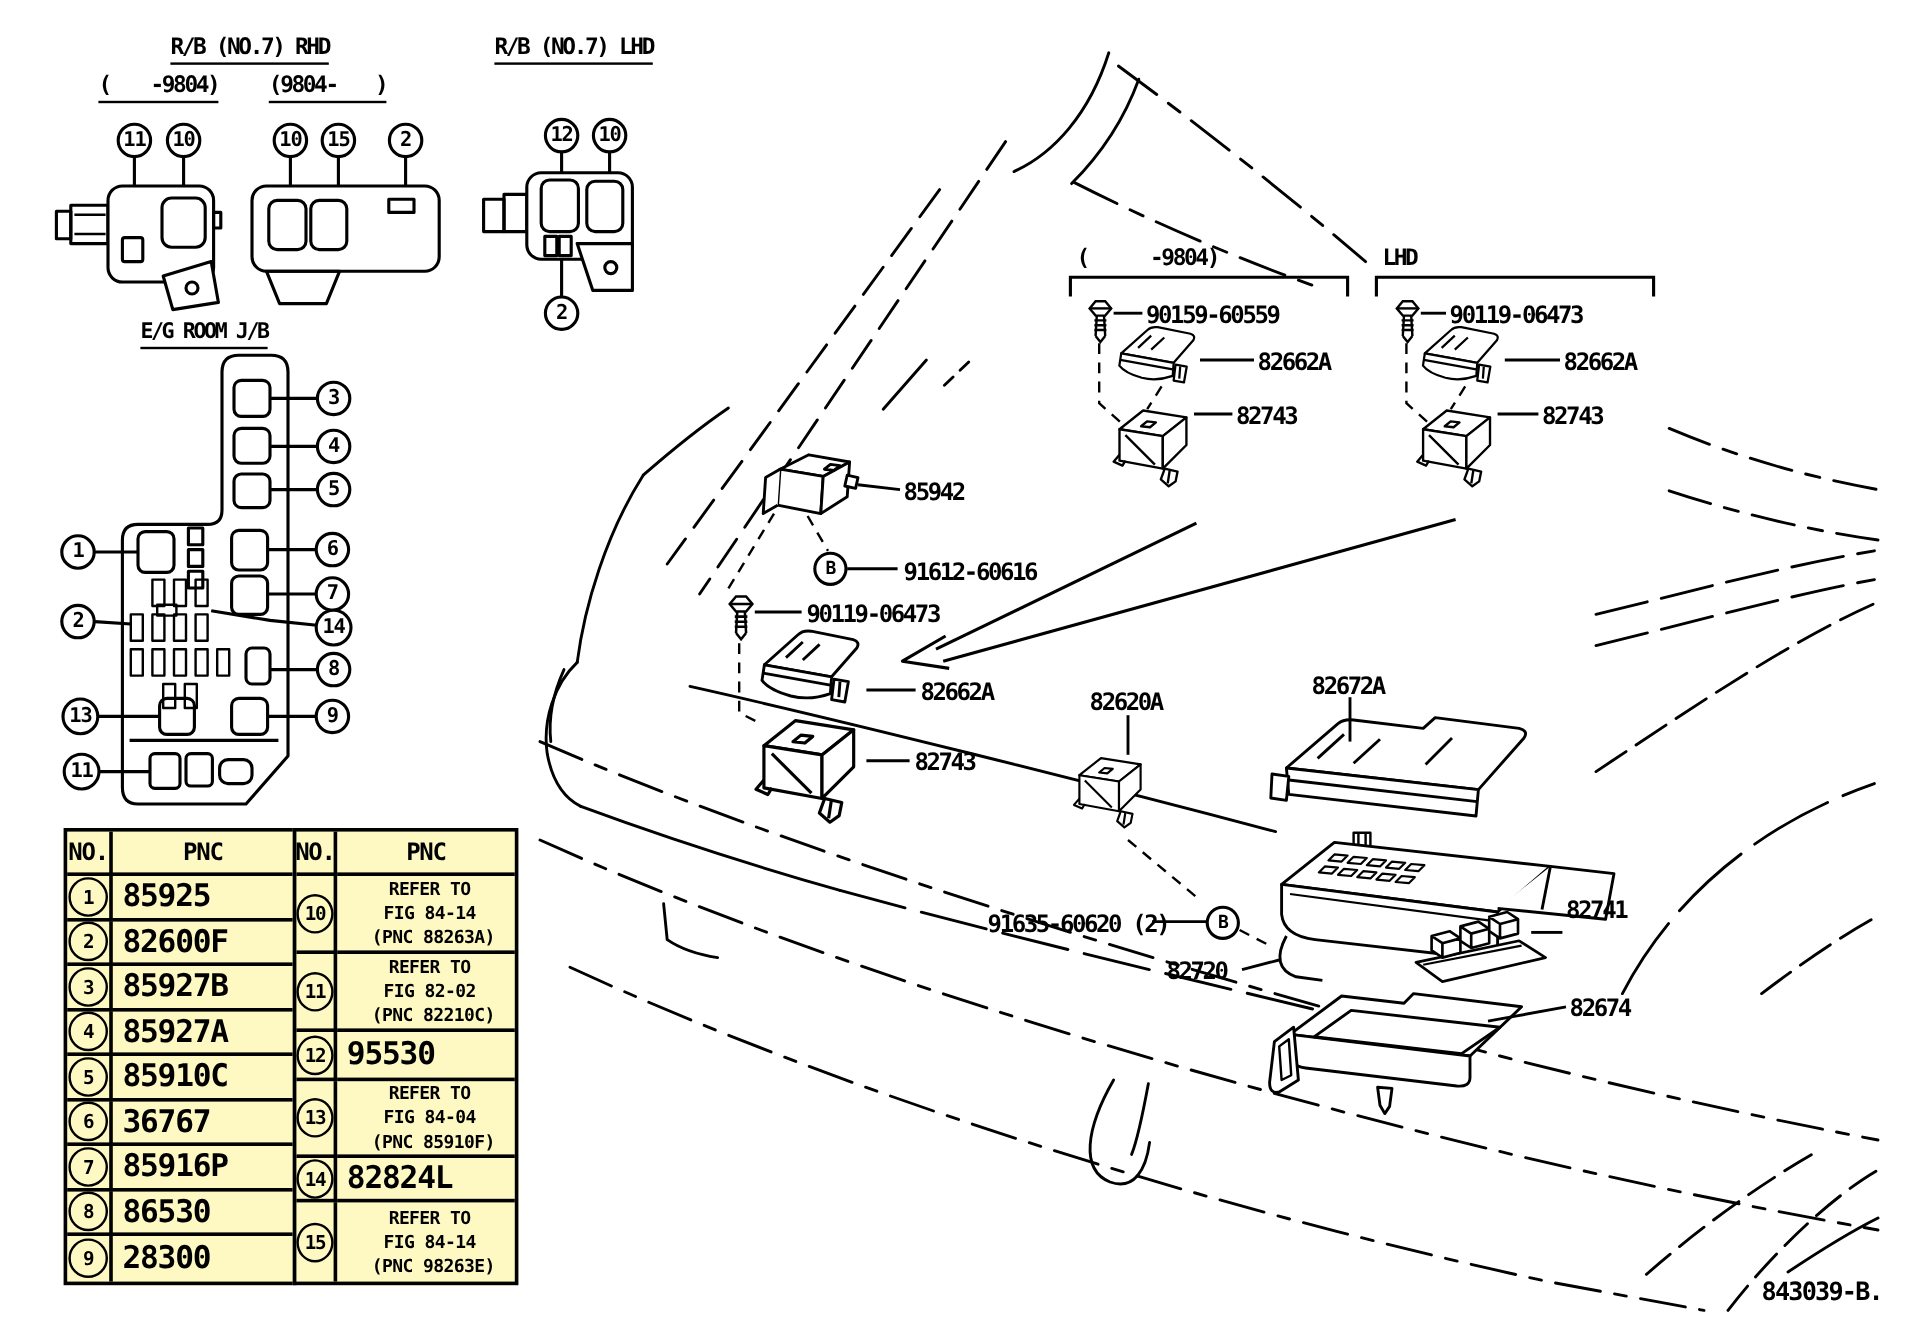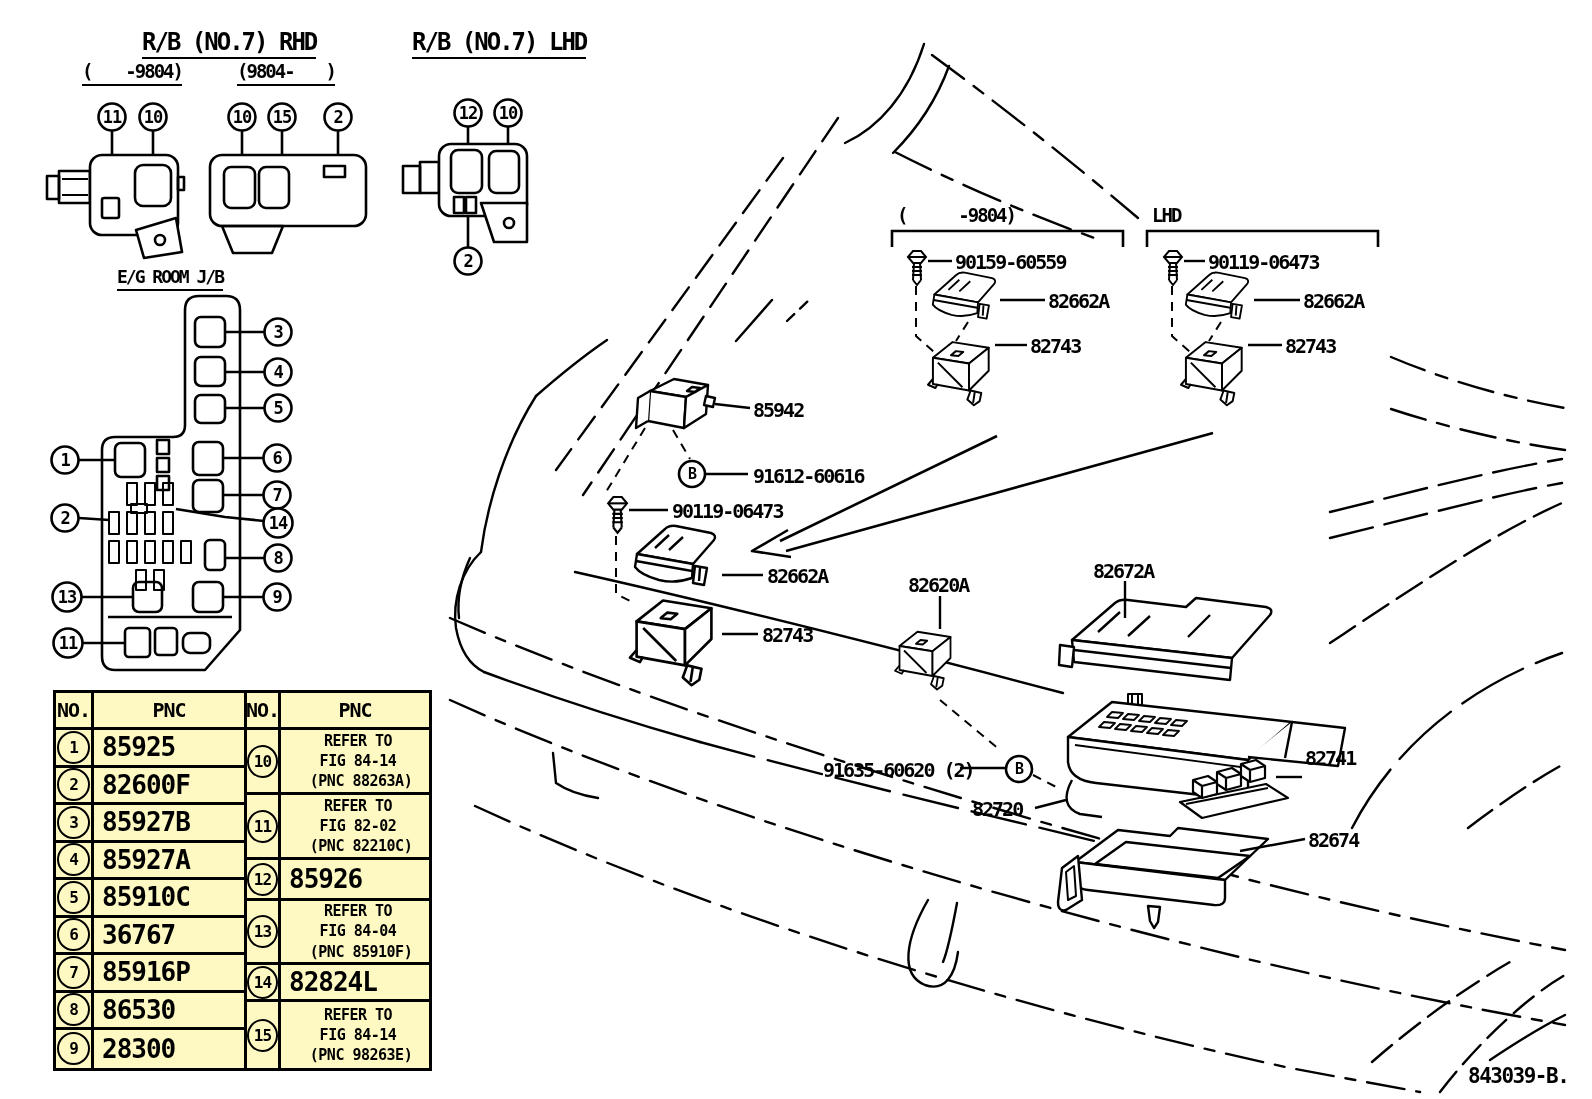--- a/index.html
+++ b/index.html
@@ -2,21 +2,21 @@
 <html><head>
 <meta charset="utf-8">
 <style>
   html,body{margin:0;padding:0;background:#fff;}
   .canvas{
     position:relative;width:1592px;height:1099px;background:#ffffff;
     font-family:"DejaVu Sans Mono", monospace;color:#000;overflow:hidden;
   }
   svg{position:absolute;left:0;top:0;}
   .t{position:absolute;font-weight:bold;font-size:20px;letter-spacing:-2px;white-space:pre;line-height:1;}
-  .title{font-size:24px;letter-spacing:-2px;border-bottom:2px solid #000;padding-bottom:3px;}
+  .title{font-size:19px;letter-spacing:-2px;border-bottom:2px solid #000;padding-bottom:3px;}
   .rng{position:absolute;display:flex;justify-content:space-between;font-weight:bold;font-size:19px;
        letter-spacing:-2px;border-bottom:2px solid #000;padding-bottom:3px;line-height:1;}
   .brkt{position:absolute;display:flex;justify-content:space-between;font-weight:bold;font-size:19px;
        letter-spacing:-2px;line-height:1;}
   .co{position:absolute;transform:translate(-50%,-50%);font-weight:bold;font-size:17px;letter-spacing:-1px;line-height:1;}
   .doc{position:absolute;font-weight:bold;font-size:21px;letter-spacing:-1.5px;}
   
   .ptable{position:absolute;display:grid;border:3px solid #000;background:#fef9c3;}
   .ptable div{border-right:3px solid #000;border-bottom:3px solid #000;display:flex;align-items:center;}
   .ptable div:nth-child(2n){border-right:none;}
@@ -309,21 +309,21 @@
     <circle cx="692" cy="474" r="9" fill="none" stroke-width="0"></circle>
   </g>
 </svg>
 
   <span class="t title" style="left:142px;top:30px;">R/B (NO.7) RHD</span>
   <span class="t title" style="left:412px;top:30px;">R/B (NO.7) LHD</span>
   <div class="rng" style="left:82px;top:62px;width:100px;">
     <span>(</span>
     <span>-9804)</span>
   </div>
-  <div class="rng" style="left:237px;top:62px;width:98px;gap:20px;">
+  <div class="rng" style="left:224px;top:62px;width:98px;gap:20px;">
     <span>(9804-</span>
     <span>)</span>
   </div>
   <span class="t title" style="left:117px;top:268px;font-size:18px;">E/G ROOM J/B</span>
   <div class="brkt" style="left:897px;top:206px;width:118px;">
     <span>(</span>
     <span>-9804)</span>
   </div>
   <span class="t" style="left:1152px;top:206px;font-size:19px;">LHD</span>
   <span class="doc" style="left:1468px;top:1064px;">843039-B.</span>
@@ -425,21 +425,21 @@
         <span class="circ">11</span>
       </div>
     <div class="pcell-s">
       <span>REFER TO</span>
       <span>FIG 82-02</span>
       <span>(PNC 82210C)</span>
     </div>
     <div class="ncell">
         <span class="circ">12</span>
       </div>
-    <div class="pcell">85926</div>
+    <div class="pcell">95530</div>
     <div class="ncell">
         <span class="circ">13</span>
       </div>
     <div class="pcell-s">
       <span>REFER TO</span>
       <span>FIG 84-04</span>
       <span>(PNC 85910F)</span>
     </div>
     <div class="ncell">
         <span class="circ">14</span>

